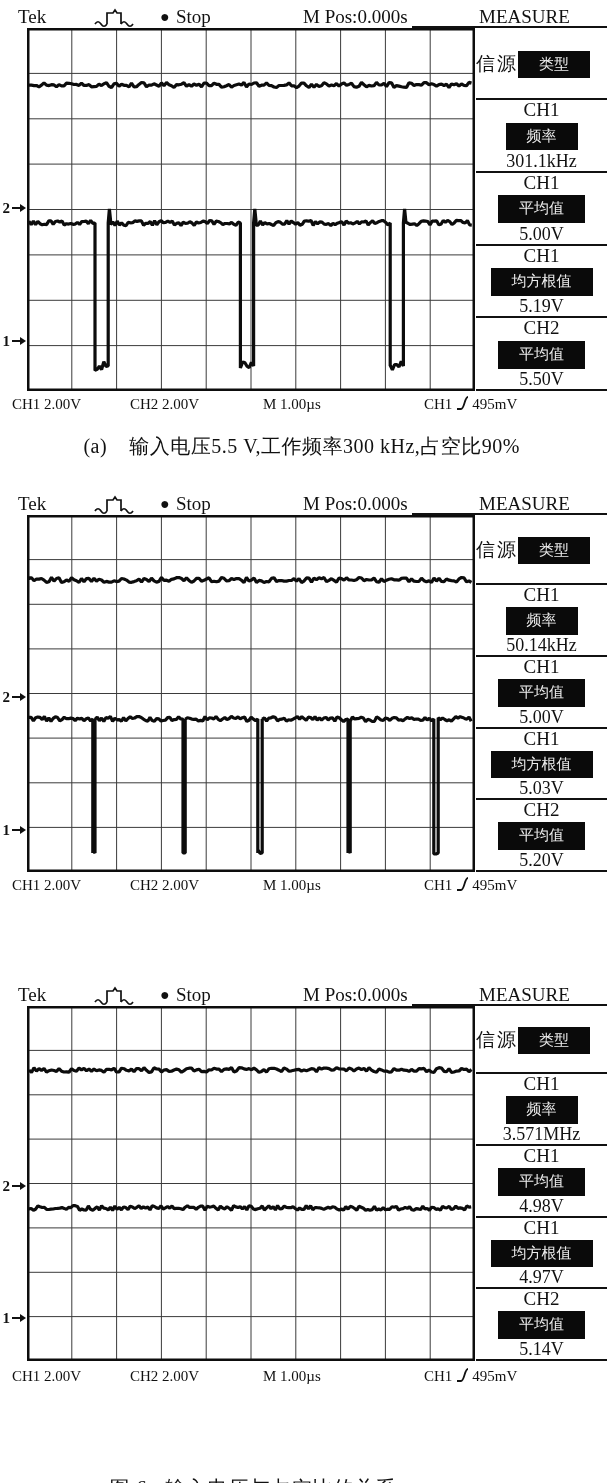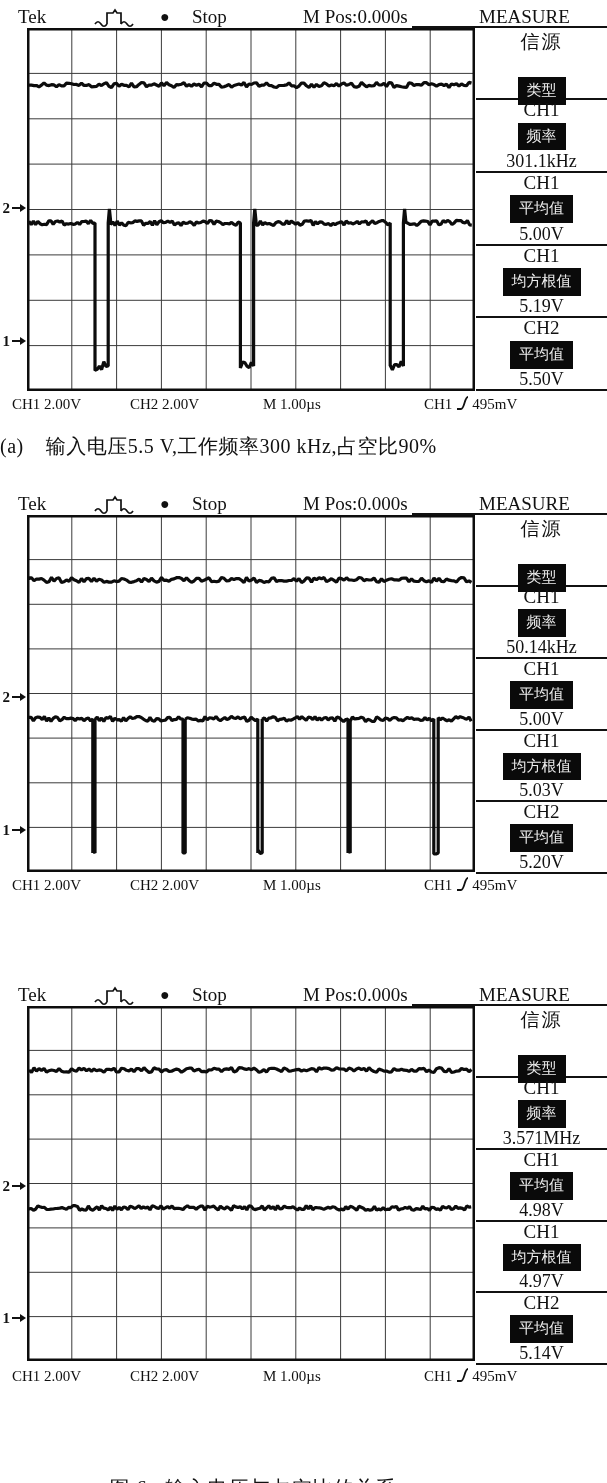--- a/index.html
+++ b/index.html
@@ -6,58 +6,58 @@
   .page{position:relative;width:607px;height:1483px;background:#ffffff;overflow:hidden;
         font-family:"Liberation Serif","DejaVu Serif",serif;color:#111;}
   .scope{position:absolute;left:0;width:607px;height:412px;}
   .scope-a{top:6px}.scope-b{top:493px}.scope-c{top:984px}
 
   
   .sc-header{position:absolute;top:0;left:0;right:0;height:22px;font-size:19px;line-height:22px;}
   .sc-header span{position:absolute;white-space:nowrap;}
   .h-tek{left:18px}
   .h-stopdot{left:160px;font-size:16px}
-  .h-stop{left:192px}
+  .h-stop{left:176px}
   .h-mpos{left:303px}
   .h-measure{left:479px}
   .trig-glyph{position:absolute;left:93px;top:2px}
   .measure-underline{position:absolute;top:20px;left:412px;right:0;height:2px;background:#111;}
 
   
   .plot{position:absolute;left:0;top:22px;width:476px;}
   svg.wave{position:absolute;left:27px;top:0;display:block;}
   .marker{position:absolute;left:1px;width:25px;height:18px;display:flex;align-items:center;
           justify-content:flex-end;font-size:15px;font-weight:bold;line-height:18px;}
   .marrow{position:relative;width:8px;height:2px;background:#111;margin-left:2px;margin-right:6px;}
   .marrow::after{content:"";position:absolute;right:-6px;top:-3px;border-left:6px solid #111;
                  border-top:4px solid transparent;border-bottom:4px solid transparent;}
 
   
   .sidebar{position:absolute;left:476px;top:22px;width:131px;display:flex;flex-direction:column;
            text-align:center;}
   .scope-a .sidebar{height:363px}.scope-b .sidebar{height:357px}.scope-c .sidebar{height:355px}
-  .sb-block0{height:70px;border-bottom:2px solid #111;display:flex;flex-direction:column;align-items:center;gap:20px;}
+  .sb-block0{height:70px;border-bottom:2px solid #111;display:flex;flex-direction:row;align-items:center;}
   .sb-source{font-size:19px;line-height:24px;margin-top:2px;letter-spacing:2px;}
-  .sb-btn{background:#0a0a0a;color:#ededed;font-size:15px;line-height:1.45;padding:3px 9px;
+  .sb-btn{background:#0a0a0a;color:#ededed;font-size:15px;line-height:1.45;padding:3px 21px;
           margin-top:3px;white-space:nowrap;}
   .sb-sec{flex:1;border-bottom:2px solid #111;display:flex;flex-direction:column;align-items:center;
           justify-content:space-between;padding:0;}
   .sb-ch{font-size:19px;line-height:19px;}
   .sb-val{font-size:18px;line-height:20px;}
 
   
   .readout{position:absolute;left:0;right:0;height:22px;font-size:15px;line-height:22px;}
   .scope-a .readout{top:387px}.scope-b .readout{top:381px}.scope-c .readout{top:381px}
   .readout>span{position:absolute;white-space:nowrap;}
   .ro1{left:12px}.ro2{left:130px}.ro3{left:263px}.ro4{left:424px}
   .edge-icon{vertical-align:-3px;margin:0 2px 0 4px;}
 
   
-  .caption{position:absolute;left:0;width:506px;text-align:left;font-size:20px;line-height:26px;
-           letter-spacing:0.5px;white-space:nowrap;}
+  .caption{position:absolute;left:0;width:506px;text-align:right;font-size:20px;line-height:26px;
+           letter-spacing:0.5px;white-space:nowrap;padding-left:14px;}
   .cap-a{top:433px}.cap-b{top:917px}.cap-c{top:1409px}
   .cap-label{margin-right:22px;}
   .fig-caption{position:absolute;top:1447px;left:0;width:506px;text-align:center;font-size:20px;
                line-height:26px;letter-spacing:1px;white-space:nowrap;margin-top:28px;}
   .fig-label{margin-right:18px;}
 </style>
 </head>
 <body>
 
 <div class="page">

